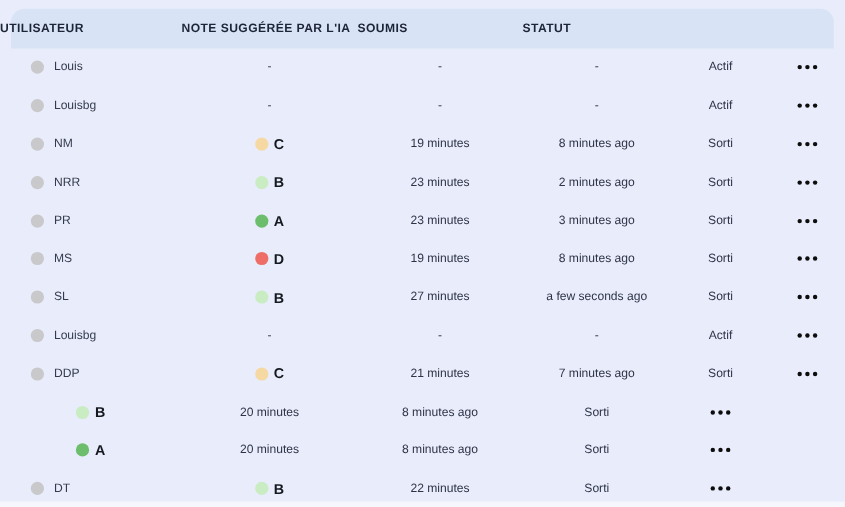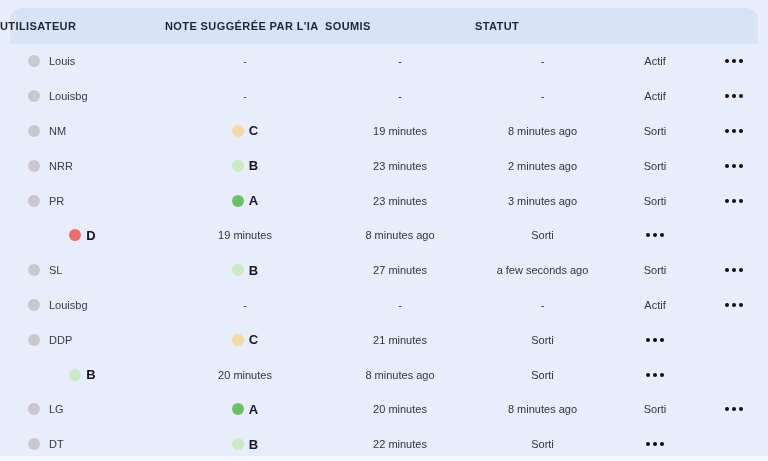--- a/index.html
+++ b/index.html
@@ -208,20 +208,24 @@
     <div class="td td-actions">
       <button class="actions-btn" type="button">
         <i></i>
             <i></i>
             <i></i>
       </button>
     </div>
   </div>
 
   <div class="tr grid">
+    <div class="td td-user">
+      <span class="avatar"></span>
+      <span class="user-name">MS</span>
+    </div>
     <div class="td td-grade">
       <span class="grade-dot" style="background: rgb(238, 109, 103);"></span>
       <span class="grade-letter">D</span>
 
     </div>
     <div class="td">19 minutes</div>
     <div class="td">8 minutes ago</div>
     <div class="td">Sorti</div>
     <div class="td td-actions">
       <button class="actions-btn" type="button">
@@ -279,20 +283,21 @@
     <div class="td td-user">
       <span class="avatar"></span>
       <span class="user-name">DDP</span>
     </div>
     <div class="td td-grade">
       <span class="grade-dot" style="background: rgb(246, 217, 162);"></span>
       <span class="grade-letter">C</span>
 
     </div>
     <div class="td">21 minutes</div>
+    <div class="td">7 minutes ago</div>
     <div class="td">Sorti</div>
     <div class="td td-actions">
       <button class="actions-btn" type="button">
         <i></i>
             <i></i>
             <i></i>
       </button>
     </div>
   </div>
 
@@ -308,24 +313,20 @@
     <div class="td td-actions">
       <button class="actions-btn" type="button">
         <i></i>
             <i></i>
             <i></i>
       </button>
     </div>
   </div>
 
   <div class="tr grid">
-    <div class="td td-user">
-      <span class="avatar"></span>
-      <span class="user-name">LG</span>
-    </div>
     <div class="td td-grade">
       <span class="grade-dot" style="background: rgb(108, 189, 108);"></span>
       <span class="grade-letter">A</span>
 
     </div>
     <div class="td">20 minutes</div>
     <div class="td">8 minutes ago</div>
     <div class="td">Sorti</div>
     <div class="td td-actions">
       <button class="actions-btn" type="button">

